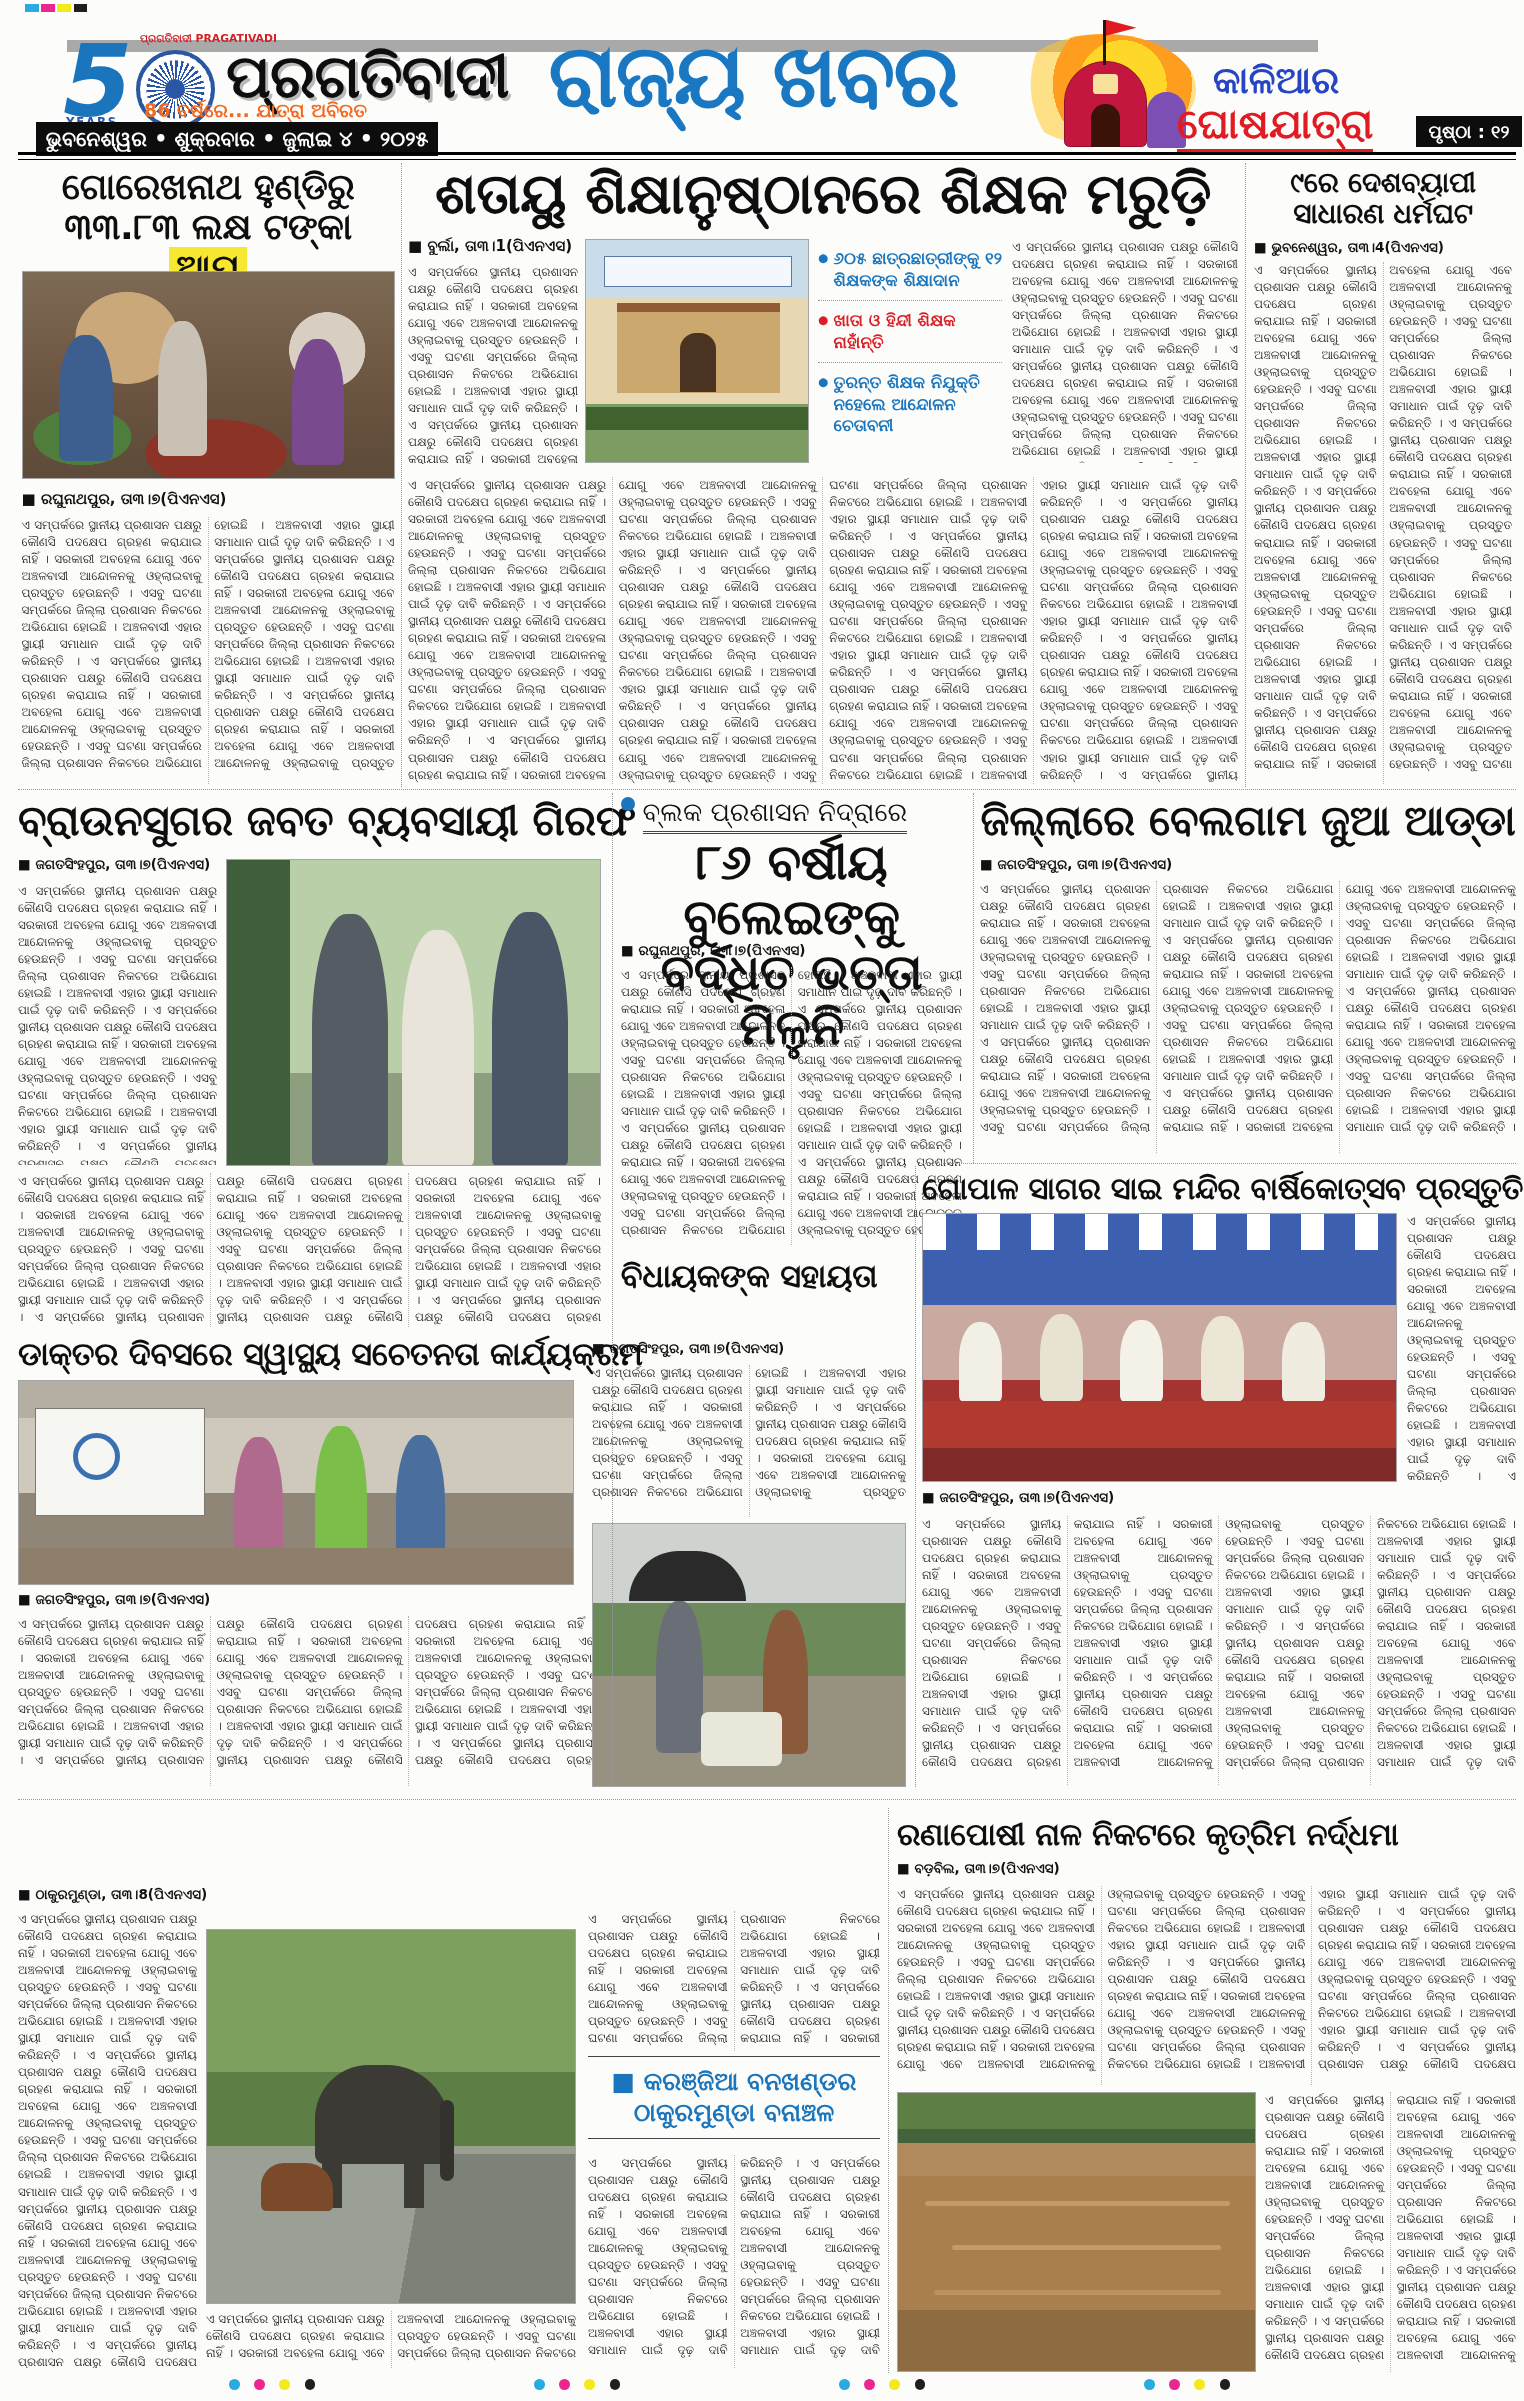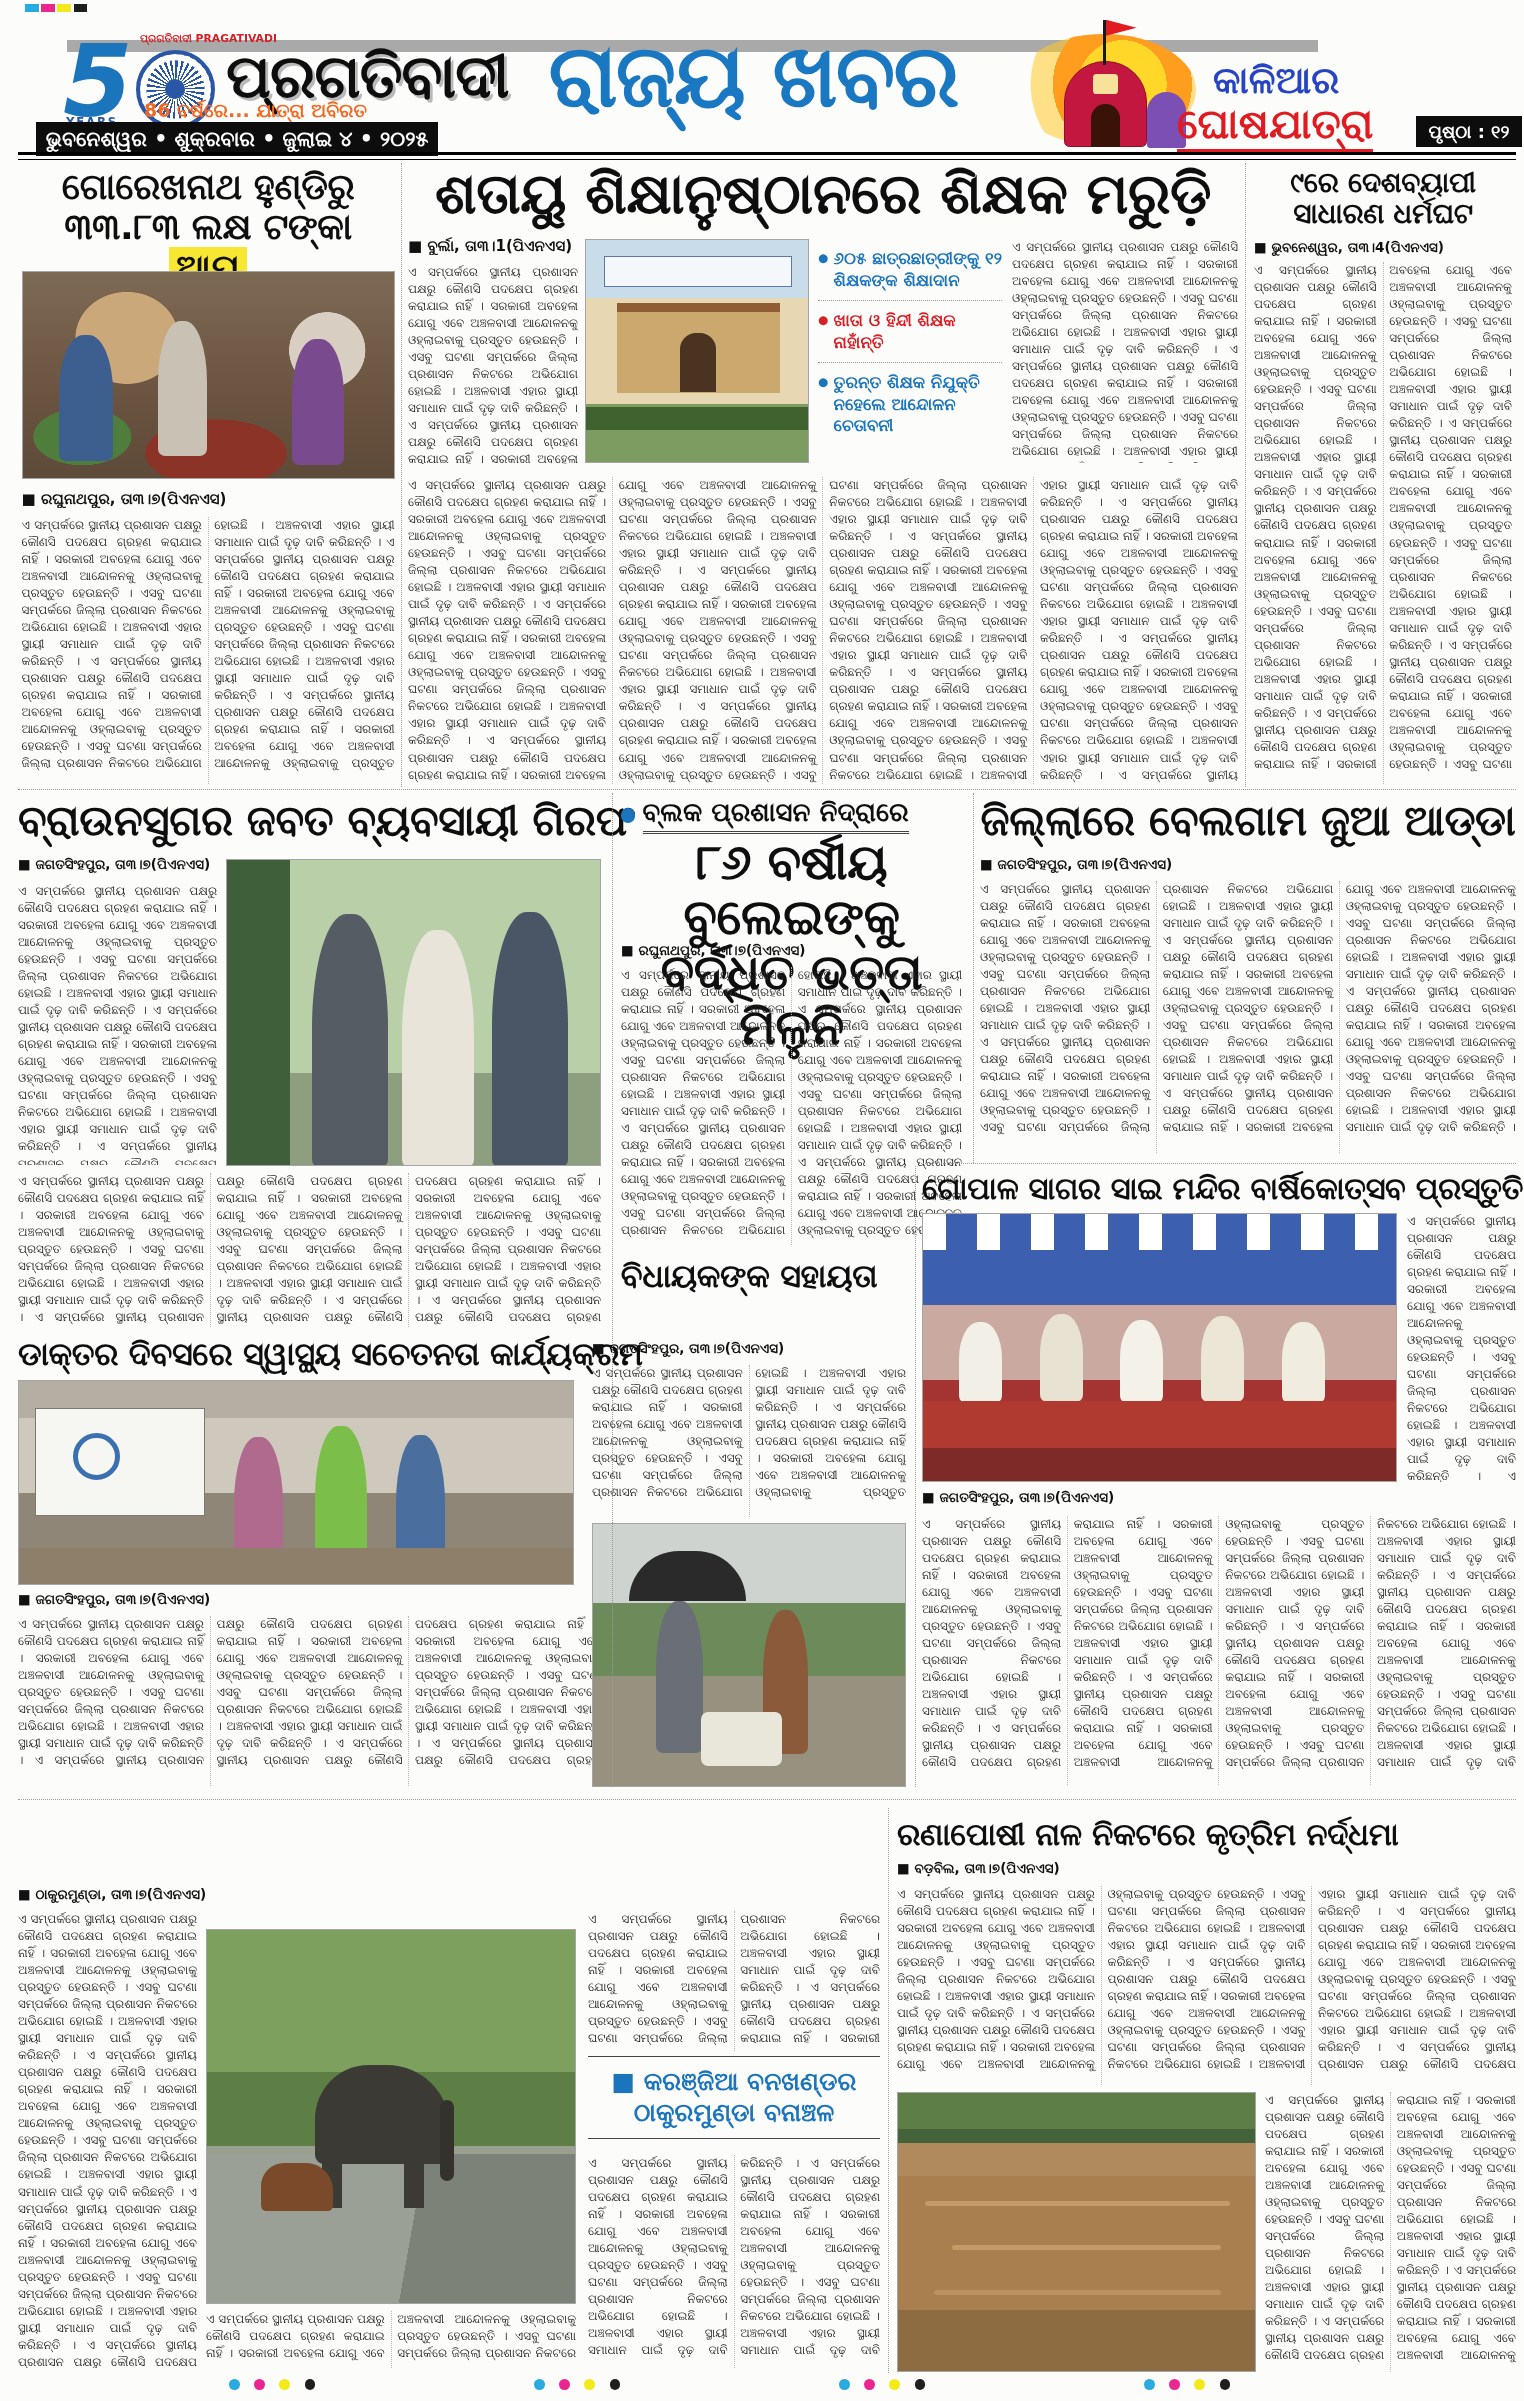--- a/index.html
+++ b/index.html
@@ -39,21 +39,21 @@
   .rath .emblem{left:90px;top:56px;width:25px;height:20px;background:#f8e19a;border-radius:3.6px}
   .rath .pole{left:100px;top:1.8px;width:2.7px;height:45px;background:#1a1a1a}
   .rath .flag{left:103px;top:1.8px;width:30.5px;height:16px;background:#e01b22;clip-path:polygon(0 0,100% 50%,0 100%)}
   .rath .sdome{left:144px;top:74px;width:39px;height:56px;background:#7c4fb5;border-radius:20px 20px 3.6px 3.6px}
   .fest1{left:1213px;top:59px;font-size:37px;font-weight:800;color:#2744c4;white-space:nowrap}
   .fest2{left:1177px;top:100px;font-size:41px;font-weight:800;color:#e01b22;border-bottom:4.5px solid #e01b22;padding-bottom:0.9px;white-space:nowrap}
   .pbadge{left:1416px;top:116px;width:106px;height:31px;background:#0d0d0d;color:#fff;font-size:18px;font-weight:bold;
           display:flex;align-items:center;justify-content:center;white-space:nowrap}
   .drule{left:18px;top:152px;width:1498px;height:8px;border-top:3.6px solid #000;border-bottom:1.8px solid #000}
   
-  .kicker{display:flex;align-items:center;gap:7.2px;font-size:26px;font-weight:700;color:#0e0e0e}
+  .kicker{display:flex;gap:7.2px;font-size:26px;font-weight:400;color:#0e0e0e}
   .kicker .kdot{width:14.4px;height:14.4px;border-radius:50%;background:#1b75bc;flex:0 0 auto}
   .kicker .ktext{border-bottom:3.6px double #444;padding-bottom:2.7px;white-space:nowrap}
   .bullet-item{font-size:16.6px;font-weight:bold;line-height:1.3;padding:9px 0;border-bottom:0.9px dotted #999;display:flex;gap:5.4px}
   .bullet-item:last-child{border-bottom:none}
   .bullet-item .dot{font-size:11.7px;line-height:1.8}
   .c-blue{color:#1b75bc}.c-red{color:#d91f26}
   .subhead-box{border-top:1.8px solid #444;border-bottom:1.8px solid #444;padding:9px 3.6px;text-align:center;
                font-size:25px;font-weight:800;color:#1b75bc;line-height:1.25}
   .hl-mark{background:#f7e733;padding:0 7.2px}
   
@@ -226,21 +226,21 @@
   </div>
   <div class="abs body-text" style="left:1407px;top:1213px;width:109px;height:269px">ଏ ସମ୍ପର୍କରେ ସ୍ଥାନୀୟ ପ୍ରଶାସନ ପକ୍ଷରୁ କୌଣସି ପଦକ୍ଷେପ ଗ୍ରହଣ କରାଯାଇ ନାହିଁ । ସରକାରୀ ଅବହେଳା ଯୋଗୁ ଏବେ ଅଞ୍ଚଳବାସୀ ଆନ୍ଦୋଳନକୁ ଓହ୍ଲାଇବାକୁ ପ୍ରସ୍ତୁତ ହେଉଛନ୍ତି । ଏସବୁ ଘଟଣା ସମ୍ପର୍କରେ ଜିଲ୍ଲା ପ୍ରଶାସନ ନିକଟରେ ଅଭିଯୋଗ ହୋଇଛି । ଅଞ୍ଚଳବାସୀ ଏହାର ସ୍ଥାୟୀ ସମାଧାନ ପାଇଁ ଦୃଢ଼ ଦାବି କରିଛନ୍ତି । ଏ ସମ୍ପର୍କରେ ସ୍ଥାନୀୟ ପ୍ରଶାସନ ପକ୍ଷରୁ କୌଣସି ପଦକ୍ଷେପ ଗ୍ରହଣ କରାଯାଇ ନାହିଁ । ସରକାରୀ ଅବହେଳା ଯୋଗୁ ଏବେ ଅଞ୍ଚଳବାସୀ ଆନ୍ଦୋଳନକୁ ଓହ୍ଲାଇବାକୁ ପ୍ରସ୍ତୁତ ହେଉଛନ୍ତି । ଏସବୁ ଘଟଣା ସମ୍ପର୍କରେ ଜିଲ୍ଲା ପ୍ରଶାସନ ନିକଟରେ ଅଭିଯୋଗ ହୋଇଛି । ଅଞ୍ଚଳବାସୀ ଏହାର ସ୍ଥାୟୀ ସମାଧାନ ପାଇଁ ଦୃଢ଼ ଦାବି କରିଛନ୍ତି ।</div>
   <div class="abs byline" style="left:922px;top:1489px;width:287px;font-size:13.5px">■ ଜଗତସିଂହପୁର, ତା୩।୭(ପିଏନଏସ)</div>
   <div class="abs body-text cols4" style="left:922px;top:1516px;width:594px;height:269px">ଏ ସମ୍ପର୍କରେ ସ୍ଥାନୀୟ ପ୍ରଶାସନ ପକ୍ଷରୁ କୌଣସି ପଦକ୍ଷେପ ଗ୍ରହଣ କରାଯାଇ ନାହିଁ । ସରକାରୀ ଅବହେଳା ଯୋଗୁ ଏବେ ଅଞ୍ଚଳବାସୀ ଆନ୍ଦୋଳନକୁ ଓହ୍ଲାଇବାକୁ ପ୍ରସ୍ତୁତ ହେଉଛନ୍ତି । ଏସବୁ ଘଟଣା ସମ୍ପର୍କରେ ଜିଲ୍ଲା ପ୍ରଶାସନ ନିକଟରେ ଅଭିଯୋଗ ହୋଇଛି । ଅଞ୍ଚଳବାସୀ ଏହାର ସ୍ଥାୟୀ ସମାଧାନ ପାଇଁ ଦୃଢ଼ ଦାବି କରିଛନ୍ତି । ଏ ସମ୍ପର୍କରେ ସ୍ଥାନୀୟ ପ୍ରଶାସନ ପକ୍ଷରୁ କୌଣସି ପଦକ୍ଷେପ ଗ୍ରହଣ କରାଯାଇ ନାହିଁ । ସରକାରୀ ଅବହେଳା ଯୋଗୁ ଏବେ ଅଞ୍ଚଳବାସୀ ଆନ୍ଦୋଳନକୁ ଓହ୍ଲାଇବାକୁ ପ୍ରସ୍ତୁତ ହେଉଛନ୍ତି । ଏସବୁ ଘଟଣା ସମ୍ପର୍କରେ ଜିଲ୍ଲା ପ୍ରଶାସନ ନିକଟରେ ଅଭିଯୋଗ ହୋଇଛି । ଅଞ୍ଚଳବାସୀ ଏହାର ସ୍ଥାୟୀ ସମାଧାନ ପାଇଁ ଦୃଢ଼ ଦାବି କରିଛନ୍ତି । ଏ ସମ୍ପର୍କରେ ସ୍ଥାନୀୟ ପ୍ରଶାସନ ପକ୍ଷରୁ କୌଣସି ପଦକ୍ଷେପ ଗ୍ରହଣ କରାଯାଇ ନାହିଁ । ସରକାରୀ ଅବହେଳା ଯୋଗୁ ଏବେ ଅଞ୍ଚଳବାସୀ ଆନ୍ଦୋଳନକୁ ଓହ୍ଲାଇବାକୁ ପ୍ରସ୍ତୁତ ହେଉଛନ୍ତି । ଏସବୁ ଘଟଣା ସମ୍ପର୍କରେ ଜିଲ୍ଲା ପ୍ରଶାସନ ନିକଟରେ ଅଭିଯୋଗ ହୋଇଛି । ଅଞ୍ଚଳବାସୀ ଏହାର ସ୍ଥାୟୀ ସମାଧାନ ପାଇଁ ଦୃଢ଼ ଦାବି କରିଛନ୍ତି । ଏ ସମ୍ପର୍କରେ ସ୍ଥାନୀୟ ପ୍ରଶାସନ ପକ୍ଷରୁ କୌଣସି ପଦକ୍ଷେପ ଗ୍ରହଣ କରାଯାଇ ନାହିଁ । ସରକାରୀ ଅବହେଳା ଯୋଗୁ ଏବେ ଅଞ୍ଚଳବାସୀ ଆନ୍ଦୋଳନକୁ ଓହ୍ଲାଇବାକୁ ପ୍ରସ୍ତୁତ ହେଉଛନ୍ତି । ଏସବୁ ଘଟଣା ସମ୍ପର୍କରେ ଜିଲ୍ଲା ପ୍ରଶାସନ ନିକଟରେ ଅଭିଯୋଗ ହୋଇଛି । ଅଞ୍ଚଳବାସୀ ଏହାର ସ୍ଥାୟୀ ସମାଧାନ ପାଇଁ ଦୃଢ଼ ଦାବି କରିଛନ୍ତି । ଏ ସମ୍ପର୍କରେ ସ୍ଥାନୀୟ ପ୍ରଶାସନ ପକ୍ଷରୁ କୌଣସି ପଦକ୍ଷେପ ଗ୍ରହଣ କରାଯାଇ ନାହିଁ । ସରକାରୀ ଅବହେଳା ଯୋଗୁ ଏବେ ଅଞ୍ଚଳବାସୀ ଆନ୍ଦୋଳନକୁ ଓହ୍ଲାଇବାକୁ ପ୍ରସ୍ତୁତ ହେଉଛନ୍ତି । ଏସବୁ ଘଟଣା ସମ୍ପର୍କରେ ଜିଲ୍ଲା ପ୍ରଶାସନ ନିକଟରେ ଅଭିଯୋଗ ହୋଇଛି । ଅଞ୍ଚଳବାସୀ ଏହାର ସ୍ଥାୟୀ ସମାଧାନ ପାଇଁ ଦୃଢ଼ ଦାବି କରିଛନ୍ତି । ଏ ସମ୍ପର୍କରେ ସ୍ଥାନୀୟ ପ୍ରଶାସନ ପକ୍ଷରୁ କୌଣସି ପଦକ୍ଷେପ ଗ୍ରହଣ କରାଯାଇ ନାହିଁ । ସରକାରୀ ଅବହେଳା ଯୋଗୁ ଏବେ ଅଞ୍ଚଳବାସୀ ଆନ୍ଦୋଳନକୁ ଓହ୍ଲାଇବାକୁ ପ୍ରସ୍ତୁତ ହେଉଛନ୍ତି । ଏସବୁ ଘଟଣା ସମ୍ପର୍କରେ ଜିଲ୍ଲା ପ୍ରଶାସନ ନିକଟରେ ଅଭିଯୋଗ ହୋଇଛି । ଅଞ୍ଚଳବାସୀ ଏହାର ସ୍ଥାୟୀ ସମାଧାନ ପାଇଁ ଦୃଢ଼ ଦାବି କରିଛନ୍ତି । ଏ ସମ୍ପର୍କରେ ସ୍ଥାନୀୟ ପ୍ରଶାସନ ପକ୍ଷରୁ କୌଣସି ପଦକ୍ଷେପ ଗ୍ରହଣ କରାଯାଇ ନାହିଁ । ସରକାରୀ ଅବହେଳା ଯୋଗୁ ଏବେ ଅଞ୍ଚଳବାସୀ ଆନ୍ଦୋଳନକୁ ଓହ୍ଲାଇବାକୁ ପ୍ରସ୍ତୁତ ହେଉଛନ୍ତି । ଏସବୁ ଘଟଣା ସମ୍ପର୍କରେ ଜିଲ୍ଲା ପ୍ରଶାସନ ନିକଟରେ ଅଭିଯୋଗ ହୋଇଛି । ଅଞ୍ଚଳବାସୀ ଏହାର ସ୍ଥାୟୀ ସମାଧାନ ପାଇଁ ଦୃଢ଼ ଦାବି କରିଛନ୍ତି । ଏ ସମ୍ପର୍କରେ ସ୍ଥାନୀୟ ପ୍ରଶାସନ ପକ୍ଷରୁ କୌଣସି ପଦକ୍ଷେପ ଗ୍ରହଣ କରାଯାଇ ନାହିଁ । ସରକାରୀ ଅବହେଳା ଯୋଗୁ ଏବେ ଅଞ୍ଚଳବାସୀ ଆନ୍ଦୋଳନକୁ ଓହ୍ଲାଇବାକୁ ପ୍ରସ୍ତୁତ ହେଉଛନ୍ତି । ଏସବୁ ଘଟଣା ସମ୍ପର୍କରେ ଜିଲ୍ଲା ପ୍ରଶାସନ ନିକଟରେ ଅଭିଯୋଗ ହୋଇଛି । ଅଞ୍ଚଳବାସୀ ଏହାର ସ୍ଥାୟୀ ସମାଧାନ ପାଇଁ ଦୃଢ଼ ଦାବି କରିଛନ୍ତି । ଏ ସମ୍ପର୍କରେ ସ୍ଥାନୀୟ ପ୍ରଶାସନ ପକ୍ଷରୁ କୌଣସି ପଦକ୍ଷେପ ଗ୍ରହଣ କରାଯାଇ ନାହିଁ । ସରକାରୀ ଅବହେଳା ଯୋଗୁ ଏବେ ଅଞ୍ଚଳବାସୀ ଆନ୍ଦୋଳନକୁ ଓହ୍ଲାଇବାକୁ ପ୍ରସ୍ତୁତ ହେଉଛନ୍ତି । ଏସବୁ ଘଟଣା ସମ୍ପର୍କରେ ଜିଲ୍ଲା ପ୍ରଶାସନ ନିକଟରେ ଅଭିଯୋଗ ହୋଇଛି । ଅଞ୍ଚଳବାସୀ ଏହାର ସ୍ଥାୟୀ ସମାଧାନ ପାଇଁ ଦୃଢ଼ ଦାବି କରିଛନ୍ତି । ଏ ସମ୍ପର୍କରେ ସ୍ଥାନୀୟ ପ୍ରଶାସନ ପକ୍ଷରୁ କୌଣସି ପଦକ୍ଷେପ ଗ୍ରହଣ କରାଯାଇ ନାହିଁ । ସରକାରୀ ଅବହେଳା ଯୋଗୁ ଏବେ ଅଞ୍ଚଳବାସୀ ଆନ୍ଦୋଳନକୁ ଓହ୍ଲାଇବାକୁ ପ୍ରସ୍ତୁତ ହେଉଛନ୍ତି । ଏସବୁ ଘଟଣା ସମ୍ପର୍କରେ ଜିଲ୍ଲା ପ୍ରଶାସନ ନିକଟରେ ଅଭିଯୋଗ ହୋଇଛି । ଅଞ୍ଚଳବାସୀ ଏହାର ସ୍ଥାୟୀ ସମାଧାନ ପାଇଁ ଦୃଢ଼ ଦାବି କରିଛନ୍ତି ।</div>
 
   <div class="abs vsep" style="left:612px;top:793px;height:994px"></div>
   <div class="abs vsep" style="left:973px;top:793px;height:370px"></div>
   <div class="abs vsep" style="left:915px;top:1166px;height:621px"></div>
   <div class="abs hsep" style="left:18px;top:1799px;width:1498px"></div>
 
-  <div class="abs byline" style="left:18px;top:1886px;width:359px;font-size:13.5px">■ ଠାକୁରମୁଣ୍ଡା, ତା୩।୭(ପିଏନଏସ)</div>
+  <div class="abs byline" style="left:18px;top:1886px;width:359px;font-size:13.5px">■ ଠାକୁରମୁଣ୍ଡା, ତା୩।8(ପିଏନଏସ)</div>
   <div class="abs body-text" style="left:18px;top:1911px;width:179px;height:457px">ଏ ସମ୍ପର୍କରେ ସ୍ଥାନୀୟ ପ୍ରଶାସନ ପକ୍ଷରୁ କୌଣସି ପଦକ୍ଷେପ ଗ୍ରହଣ କରାଯାଇ ନାହିଁ । ସରକାରୀ ଅବହେଳା ଯୋଗୁ ଏବେ ଅଞ୍ଚଳବାସୀ ଆନ୍ଦୋଳନକୁ ଓହ୍ଲାଇବାକୁ ପ୍ରସ୍ତୁତ ହେଉଛନ୍ତି । ଏସବୁ ଘଟଣା ସମ୍ପର୍କରେ ଜିଲ୍ଲା ପ୍ରଶାସନ ନିକଟରେ ଅଭିଯୋଗ ହୋଇଛି । ଅଞ୍ଚଳବାସୀ ଏହାର ସ୍ଥାୟୀ ସମାଧାନ ପାଇଁ ଦୃଢ଼ ଦାବି କରିଛନ୍ତି । ଏ ସମ୍ପର୍କରେ ସ୍ଥାନୀୟ ପ୍ରଶାସନ ପକ୍ଷରୁ କୌଣସି ପଦକ୍ଷେପ ଗ୍ରହଣ କରାଯାଇ ନାହିଁ । ସରକାରୀ ଅବହେଳା ଯୋଗୁ ଏବେ ଅଞ୍ଚଳବାସୀ ଆନ୍ଦୋଳନକୁ ଓହ୍ଲାଇବାକୁ ପ୍ରସ୍ତୁତ ହେଉଛନ୍ତି । ଏସବୁ ଘଟଣା ସମ୍ପର୍କରେ ଜିଲ୍ଲା ପ୍ରଶାସନ ନିକଟରେ ଅଭିଯୋଗ ହୋଇଛି । ଅଞ୍ଚଳବାସୀ ଏହାର ସ୍ଥାୟୀ ସମାଧାନ ପାଇଁ ଦୃଢ଼ ଦାବି କରିଛନ୍ତି । ଏ ସମ୍ପର୍କରେ ସ୍ଥାନୀୟ ପ୍ରଶାସନ ପକ୍ଷରୁ କୌଣସି ପଦକ୍ଷେପ ଗ୍ରହଣ କରାଯାଇ ନାହିଁ । ସରକାରୀ ଅବହେଳା ଯୋଗୁ ଏବେ ଅଞ୍ଚଳବାସୀ ଆନ୍ଦୋଳନକୁ ଓହ୍ଲାଇବାକୁ ପ୍ରସ୍ତୁତ ହେଉଛନ୍ତି । ଏସବୁ ଘଟଣା ସମ୍ପର୍କରେ ଜିଲ୍ଲା ପ୍ରଶାସନ ନିକଟରେ ଅଭିଯୋଗ ହୋଇଛି । ଅଞ୍ଚଳବାସୀ ଏହାର ସ୍ଥାୟୀ ସମାଧାନ ପାଇଁ ଦୃଢ଼ ଦାବି କରିଛନ୍ତି । ଏ ସମ୍ପର୍କରେ ସ୍ଥାନୀୟ ପ୍ରଶାସନ ପକ୍ଷରୁ କୌଣସି ପଦକ୍ଷେପ ଗ୍ରହଣ କରାଯାଇ ନାହିଁ । ସରକାରୀ ଅବହେଳା ଯୋଗୁ ଏବେ ଅଞ୍ଚଳବାସୀ ଆନ୍ଦୋଳନକୁ ଓହ୍ଲାଇବାକୁ ପ୍ରସ୍ତୁତ ହେଉଛନ୍ତି । ଏସବୁ ଘଟଣା ସମ୍ପର୍କରେ ଜିଲ୍ଲା ପ୍ରଶାସନ ନିକଟରେ ଅଭିଯୋଗ ହୋଇଛି । ଅଞ୍ଚଳବାସୀ ଏହାର ସ୍ଥାୟୀ ସମାଧାନ ପାଇଁ ଦୃଢ଼ ଦାବି କରିଛନ୍ତି । ଏ ସମ୍ପର୍କରେ ସ୍ଥାନୀୟ ପ୍ରଶାସନ ପକ୍ଷରୁ କୌଣସି ପଦକ୍ଷେପ ଗ୍ରହଣ କରାଯାଇ ନାହିଁ । ସରକାରୀ ଅବହେଳା ଯୋଗୁ ଏବେ ଅଞ୍ଚଳବାସୀ ଆନ୍ଦୋଳନକୁ ଓହ୍ଲାଇବାକୁ ପ୍ରସ୍ତୁତ ହେଉଛନ୍ତି । ଏସବୁ ଘଟଣା ସମ୍ପର୍କରେ ଜିଲ୍ଲା ପ୍ରଶାସନ ନିକଟରେ ଅଭିଯୋଗ ହୋଇଛି । ଅଞ୍ଚଳବାସୀ ଏହାର ସ୍ଥାୟୀ ସମାଧାନ ପାଇଁ ଦୃଢ଼ ଦାବି କରିଛନ୍ତି ।</div>
   <div class="abs photo photo-eleph" style="left:206px;top:1929px;width:370px;height:375px">
     <div style="left:0;top:224px;width:370px;height:151px;background:linear-gradient(100deg,#9aa095 0 55%,#7c8277 55% 100%)"></div>
     <div style="left:108px;top:135px;width:135px;height:99px;background:#3c3a34;border-radius:54px 63px 9px 9px"></div>
     <div style="left:115px;top:224px;width:20px;height:54px;background:#3c3a34"></div>
     <div style="left:197px;top:224px;width:20px;height:54px;background:#3c3a34"></div>
     <div style="left:233px;top:170px;width:14.4px;height:81px;background:#34322c;border-radius:7.2px"></div>
     <div style="left:54px;top:233px;width:72px;height:48px;background:#7a4a2a;border-radius:23px 27px 5.4px 5.4px"></div>
   </div>
   <div class="abs body-text cols2" style="left:588px;top:1911px;width:292px;height:140px">ଏ ସମ୍ପର୍କରେ ସ୍ଥାନୀୟ ପ୍ରଶାସନ ପକ୍ଷରୁ କୌଣସି ପଦକ୍ଷେପ ଗ୍ରହଣ କରାଯାଇ ନାହିଁ । ସରକାରୀ ଅବହେଳା ଯୋଗୁ ଏବେ ଅଞ୍ଚଳବାସୀ ଆନ୍ଦୋଳନକୁ ଓହ୍ଲାଇବାକୁ ପ୍ରସ୍ତୁତ ହେଉଛନ୍ତି । ଏସବୁ ଘଟଣା ସମ୍ପର୍କରେ ଜିଲ୍ଲା ପ୍ରଶାସନ ନିକଟରେ ଅଭିଯୋଗ ହୋଇଛି । ଅଞ୍ଚଳବାସୀ ଏହାର ସ୍ଥାୟୀ ସମାଧାନ ପାଇଁ ଦୃଢ଼ ଦାବି କରିଛନ୍ତି । ଏ ସମ୍ପର୍କରେ ସ୍ଥାନୀୟ ପ୍ରଶାସନ ପକ୍ଷରୁ କୌଣସି ପଦକ୍ଷେପ ଗ୍ରହଣ କରାଯାଇ ନାହିଁ । ସରକାରୀ ଅବହେଳା ଯୋଗୁ ଏବେ ଅଞ୍ଚଳବାସୀ ଆନ୍ଦୋଳନକୁ ଓହ୍ଲାଇବାକୁ ପ୍ରସ୍ତୁତ ହେଉଛନ୍ତି । ଏସବୁ ଘଟଣା ସମ୍ପର୍କରେ ଜିଲ୍ଲା ପ୍ରଶାସନ ନିକଟରେ ଅଭିଯୋଗ ହୋଇଛି । ଅଞ୍ଚଳବାସୀ ଏହାର ସ୍ଥାୟୀ ସମାଧାନ ପାଇଁ ଦୃଢ଼ ଦାବି କରିଛନ୍ତି । ଏ ସମ୍ପର୍କରେ ସ୍ଥାନୀୟ ପ୍ରଶାସନ ପକ୍ଷରୁ କୌଣସି ପଦକ୍ଷେପ ଗ୍ରହଣ କରାଯାଇ ନାହିଁ । ସରକାରୀ ଅବହେଳା ଯୋଗୁ ଏବେ ଅଞ୍ଚଳବାସୀ ଆନ୍ଦୋଳନକୁ ଓହ୍ଲାଇବାକୁ ପ୍ରସ୍ତୁତ ହେଉଛନ୍ତି । ଏସବୁ ଘଟଣା ସମ୍ପର୍କରେ ଜିଲ୍ଲା ପ୍ରଶାସନ ନିକଟରେ ଅଭିଯୋଗ ହୋଇଛି । ଅଞ୍ଚଳବାସୀ ଏହାର ସ୍ଥାୟୀ ସମାଧାନ ପାଇଁ ଦୃଢ଼ ଦାବି କରିଛନ୍ତି ।</div>

